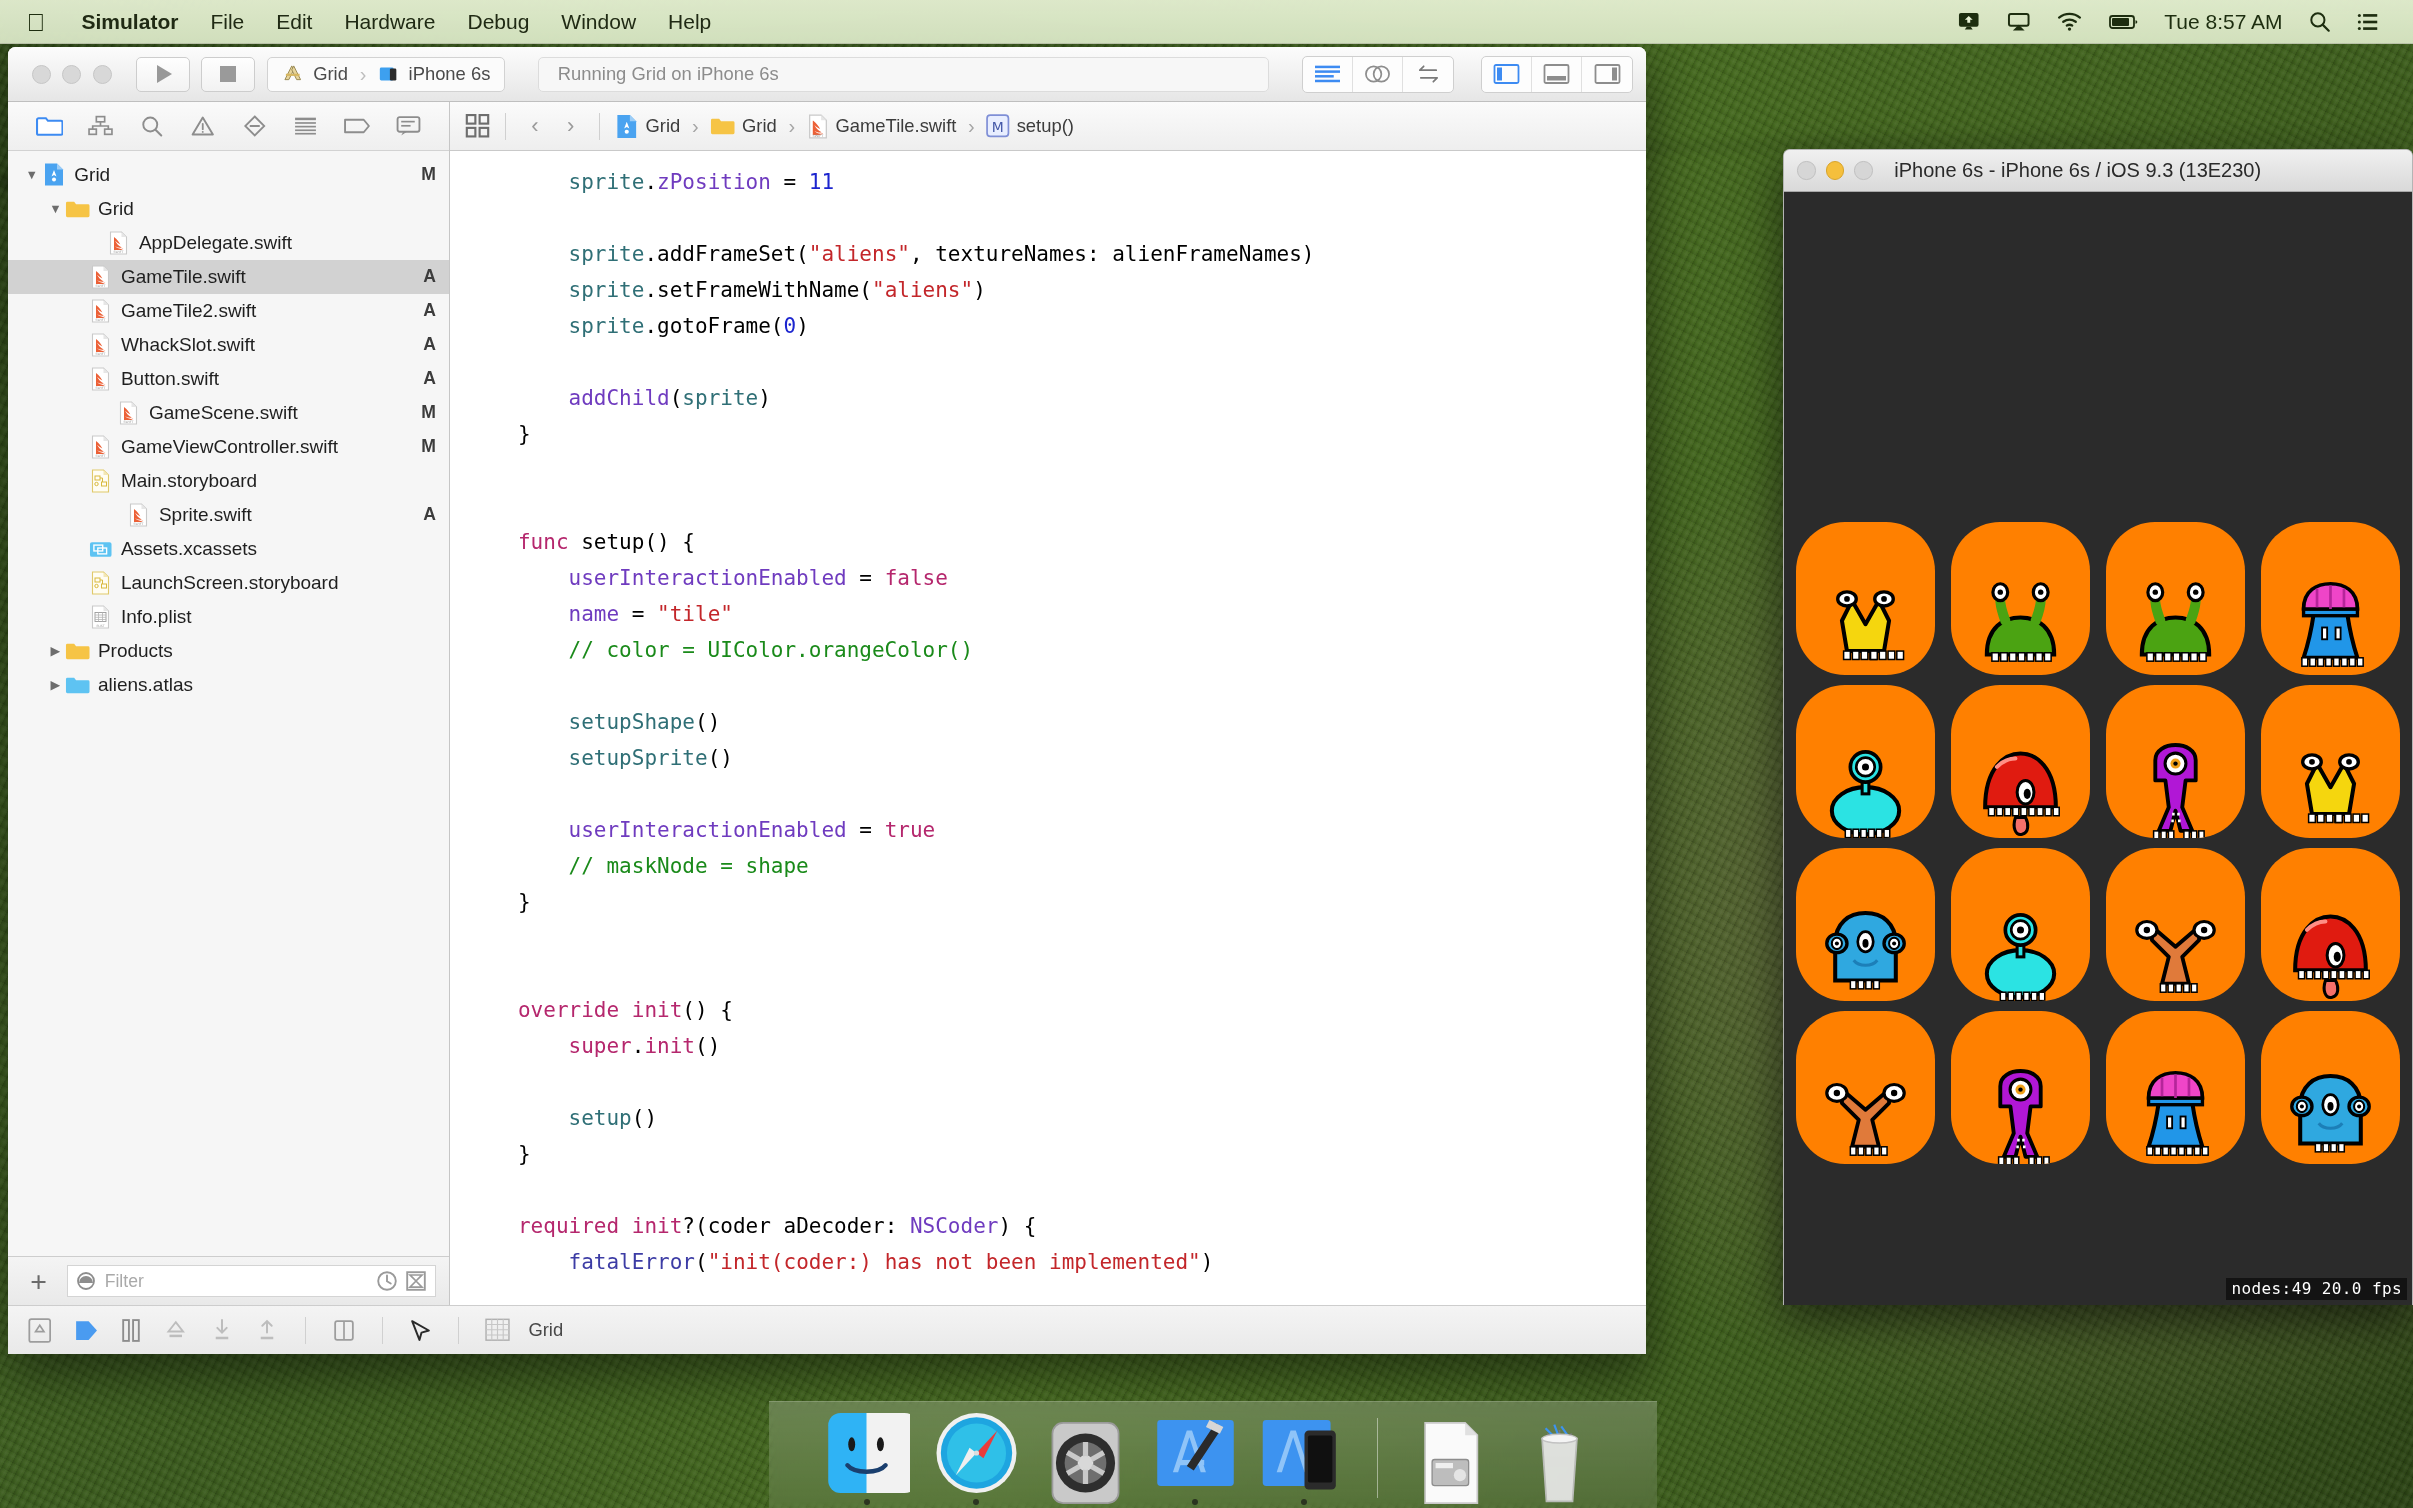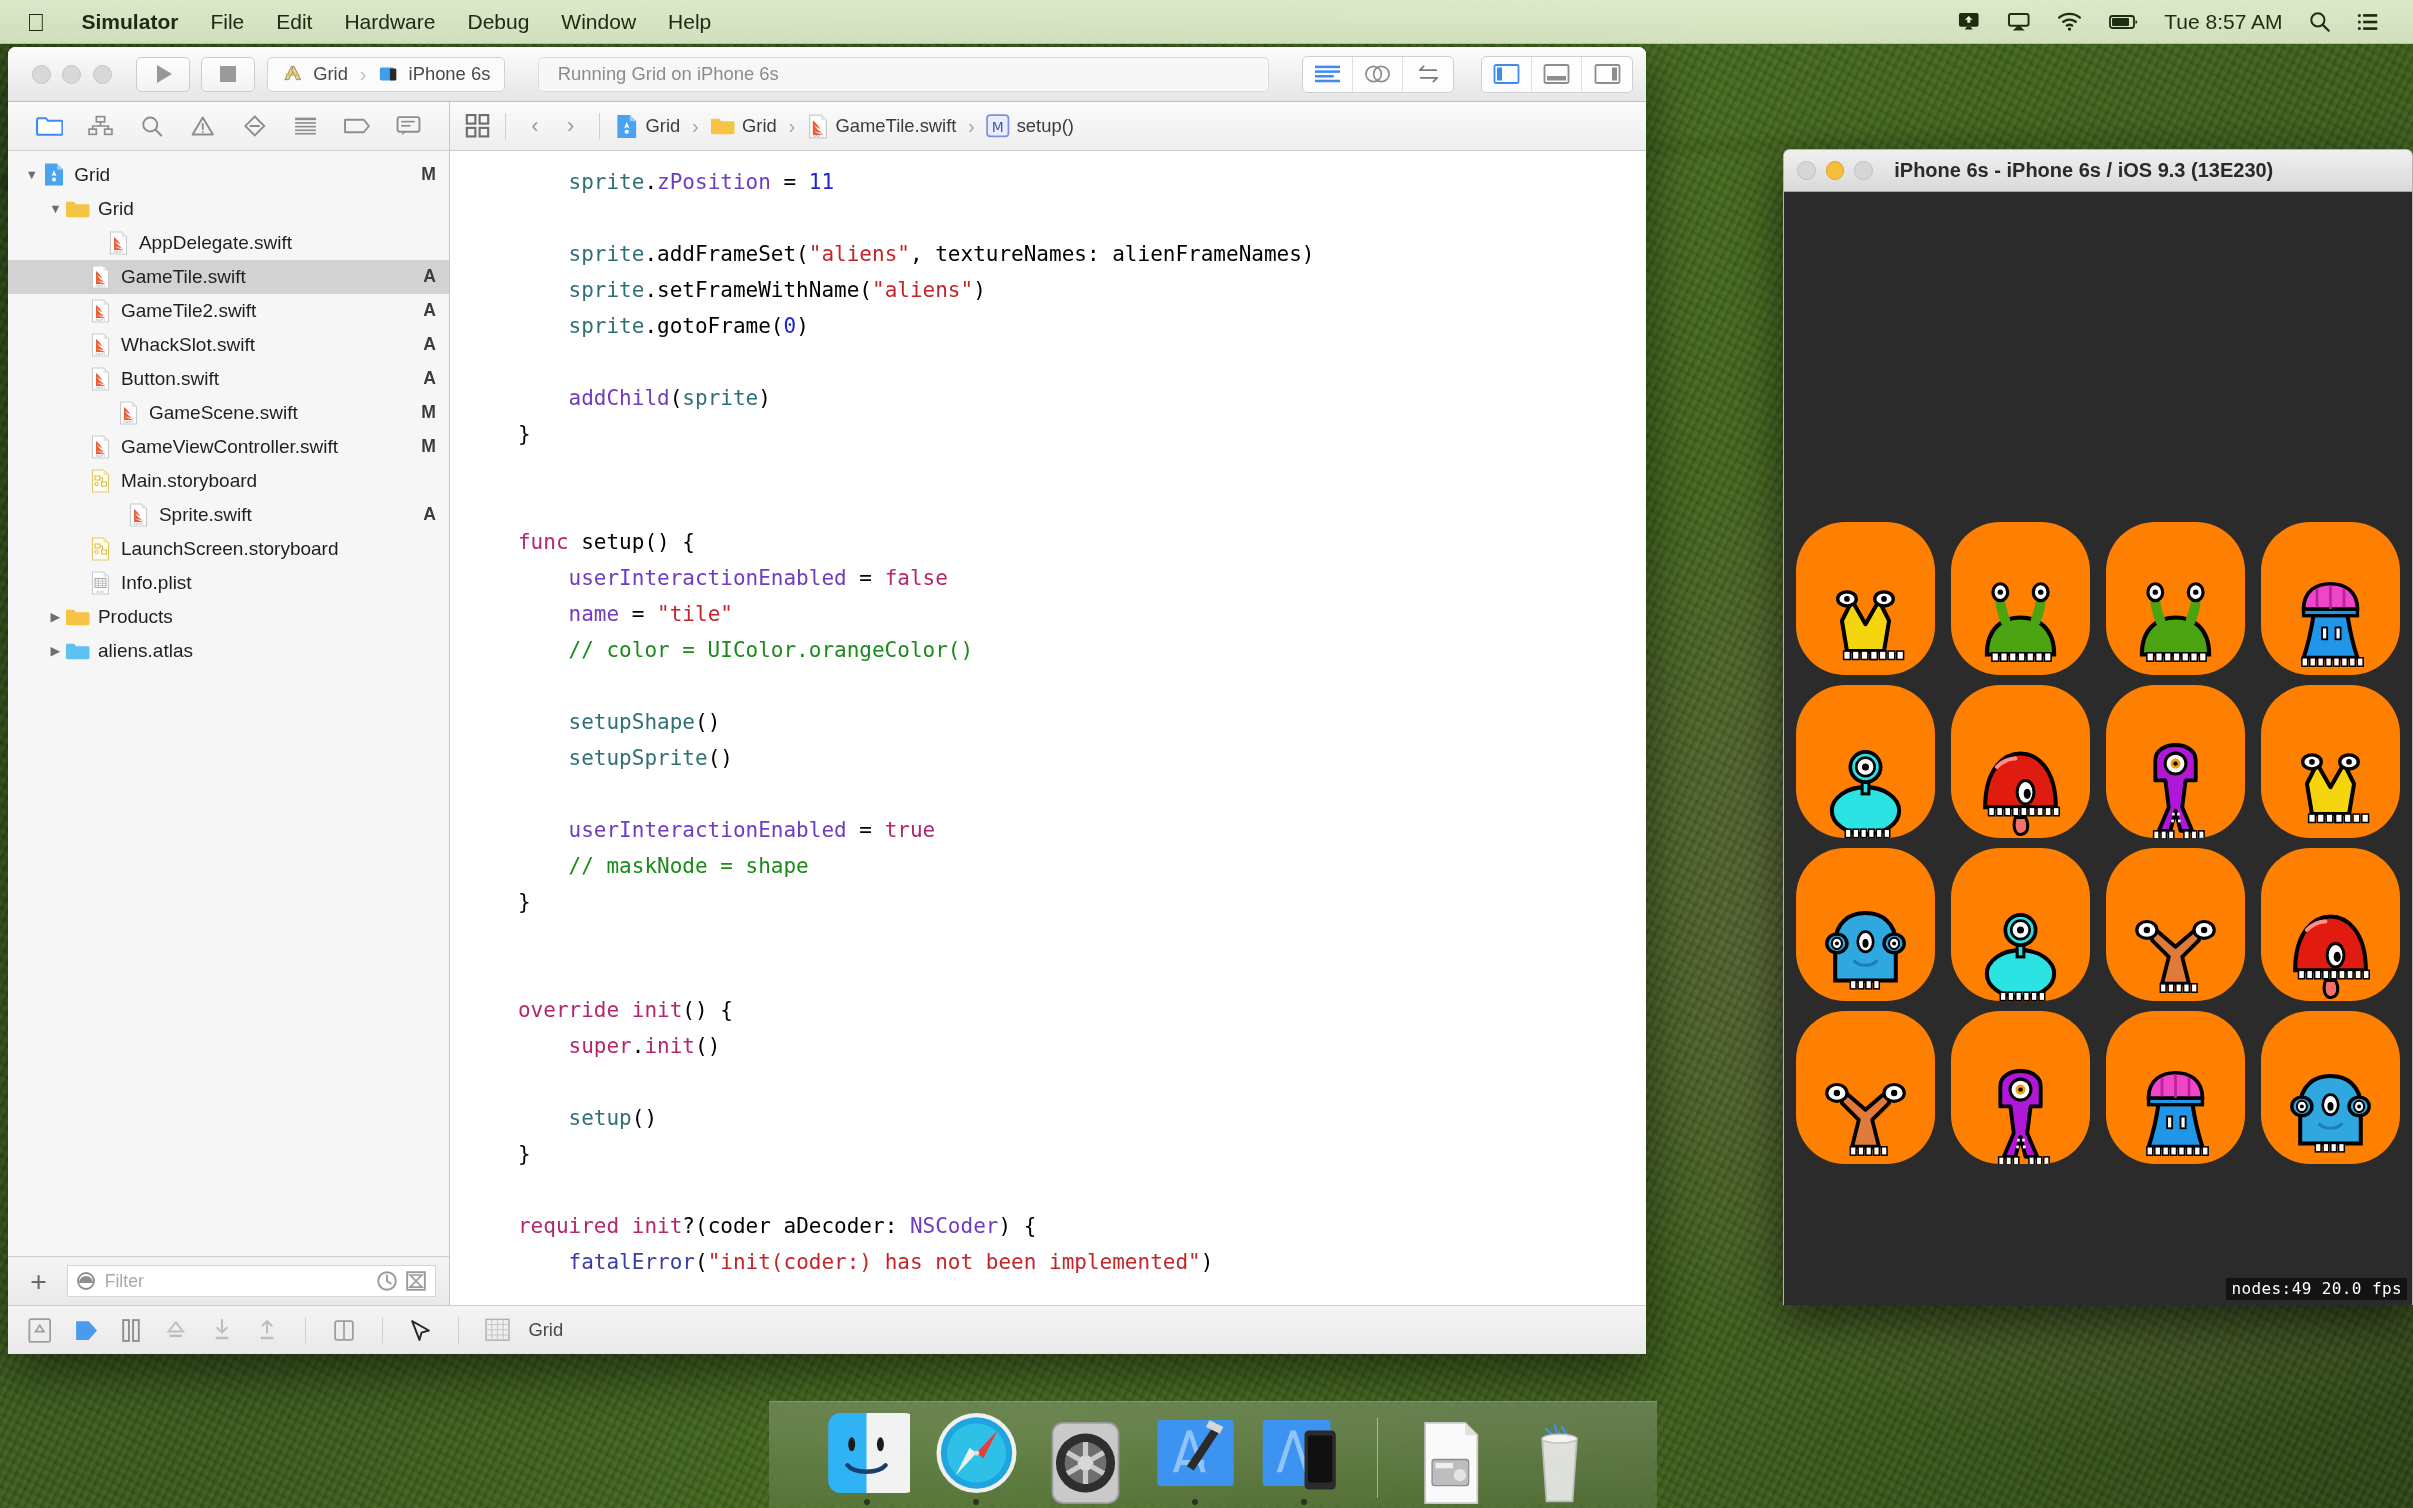--- a/index.html
+++ b/index.html
@@ -155,21 +155,21 @@
     overflow: hidden; z-index: 40;
     border: 0.8px solid #b4b4b4; border-bottom:none;
   }
   .sim-title {
     height: 42px; background: linear-gradient(180deg,#f0f0f0,#d9d9d9);
     display:flex; align-items:center; padding: 0 13.4px; gap: 10px;
     border-bottom:0.8px solid #a8a8a8;
   }
   .sim-tl { width:18.4px;height:18.4px;border-radius:50%;background:#d6d6d6;border:0.8px solid #c0c0c0;}
   .sim-tl.y { background:#f5bf3c; border-color:#d8a42c;}
-  .sim-name { font-size: 20px; color:#2a2a2a; margin-left: 11.7px; white-space:nowrap;font-weight:bold;}
+  .sim-name { font-size: 20px; color:#2a2a2a; margin-left: 11.7px; white-space:nowrap;}
   .sim-screen { position:relative; height: calc(100% - 42px); background:#2b2b2b; overflow:hidden;}
   .grid {
     position:absolute; left: 0; right: 0; top: 325px;
     display:grid; grid-template-columns: repeat(4, 1fr); gap: 0;
     padding: 0 3.4px;
   }
   .cell { display:flex; align-items:flex-end; justify-content:center; padding: 5px 5px; }
   .tile {
     width: 139px; height: 153px; background:#FF8000; border-radius: 49px;
     position:relative; overflow:hidden;
@@ -530,20 +530,32 @@
             <div class="ico">
               <svg width="21" height="24" viewBox="0 0 20 24" style="font-size:22.5px">
                 <path d="M2 1h11l5 5v17H2z" fill="#fff" stroke="#c9c9c9" stroke-width="1.1"></path>
                 <path d="M13 1l5 5h-5z" fill="#e6e6e6"></path>
                 <path d="M5.5 6c3 2.4 5.3 5.2 6.3 7.6-2-1-3.8-2.4-5.2-3.8 1.4 2.9 3.8 5.3 6.7 6.7-2.4.6-4.8 0-6.7-1.4 1.9 2.4 5.3 3.4 8.2 2.4-1 1-2.4 1.6-3.8 1.6H5.5z" fill="#ec6036"></path>
                 <text x="10" y="22.3" font-size="3.2" text-anchor="middle" fill="#9a9a9a" font-family="DejaVu Sans">SWIFT</text>
               </svg>
             </div>
             <div class="nm">Sprite.swift</div>
             <div class="st">A</div>
+          </div>
+          <div class="row" style="padding-left: 60px;">
+            <div class="tw"></div>
+            <div class="ico">
+              <svg width="23.5" height="20" viewBox="0 0 24 20">
+                <rect x="1" y="3" width="22" height="15" rx="2" fill="#5ec3f2"></rect>
+                <rect x="5" y="6" width="9" height="6" fill="none" stroke="#fff" stroke-width="1.4"></rect>
+                <rect x="9" y="9" width="9" height="6" fill="none" stroke="#fff" stroke-width="1.4"></rect>
+              </svg>
+            </div>
+            <div class="nm">Assets.xcassets</div>
+            <div class="st"></div>
           </div>
           <div class="row" style="padding-left: 60px;">
             <div class="tw"></div>
             <div class="ico">
               <svg width="21" height="24" viewBox="0 0 20 24">
                 <path d="M2 1h11l5 5v17H2z" fill="#fffdf3" stroke="#e0c96a" stroke-width="1.1"></path>
                 <path d="M13 1l5 5h-5z" fill="#f3e7b6"></path>
                 <rect x="4.5" y="7" width="5" height="4" fill="none" stroke="#d9b93e" stroke-width="1"></rect>
                 <rect x="11" y="13" width="5" height="4" fill="none" stroke="#d9b93e" stroke-width="1"></rect>
                 <path d="M9.5 9h2.5v4" fill="none" stroke="#d9b93e" stroke-width="1"></path>

